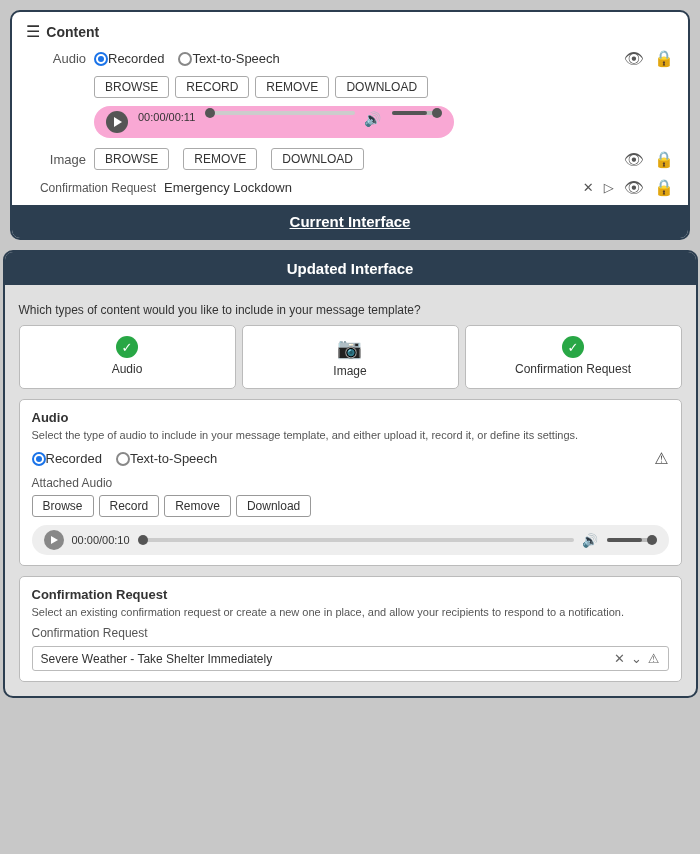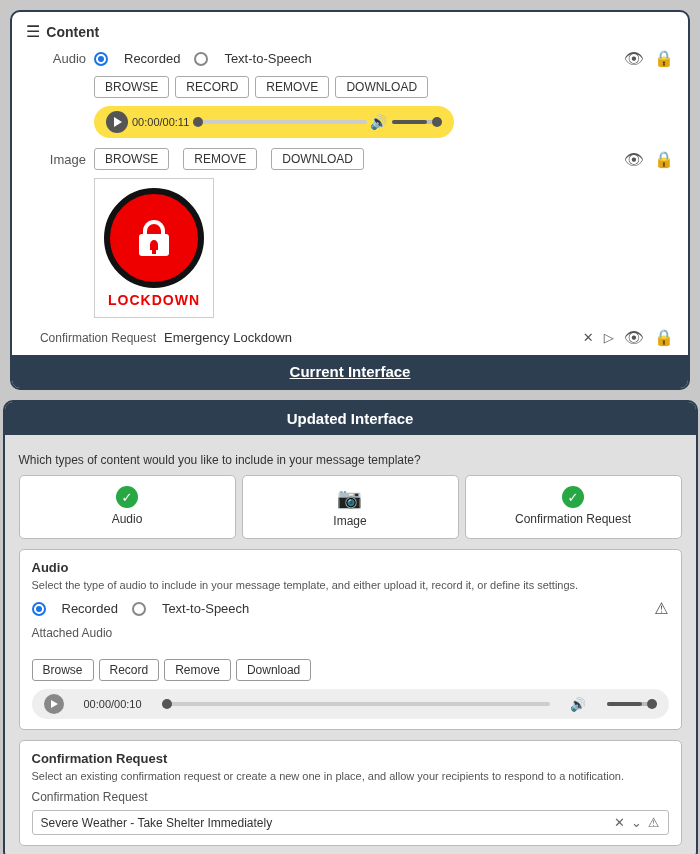--- a/index.html
+++ b/index.html
@@ -54,21 +54,21 @@
       font-size: 13px;
     }
     .radio-group {
       display: flex;
       align-items: center;
       gap: 14px;
     }
     .radio-option {
       display: flex;
       align-items: center;
-      gap: 16px;
+      gap: 0;
       font-size: 13px;
       color: #333;
     }
     .radio-circle {
       width: 14px;
       height: 14px;
       border-radius: 50%;
       border: 2px solid #1a73e8;
       display: flex;
       align-items: center;
@@ -109,26 +109,26 @@
       padding: 3px 10px;
       font-size: 12px;
       border-radius: 3px;
       cursor: pointer;
       color: #333;
     }
 
     .audio-player {
       margin-left: 68px;
       margin-bottom: 10px;
-      background: #fde047;
+      background: #f9a8d4;
       border-radius: 20px;
       display: flex;
-      align-items: center;
+      align-items: flex-start;
       padding: 5px 12px;
-      gap: 4px;
+      gap: 10px;
       width: 360px;
     }
     .play-btn {
       width: 22px;
       height: 22px;
       border-radius: 50%;
       background: #555;
       display: flex;
       align-items: center;
       justify-content: center;
@@ -373,21 +373,21 @@
     }
     .updated-radio-row {
       display: flex;
       align-items: center;
       gap: 14px;
       margin-bottom: 8px;
     }
     .attached-audio-label {
       font-size: 12px;
       color: #555;
-      margin-bottom: 19px;
+      margin-bottom: 5px;
     }
     .updated-btn-row {
       display: flex;
       gap: 5px;
       margin-bottom: 8px;
     }
     .updated-btn {
       border: 1px solid #999;
       background: #fff;
       padding: 3px 10px;
@@ -395,21 +395,21 @@
       border-radius: 3px;
       cursor: pointer;
       color: #333;
     }
     .updated-audio-player {
       background: #eee;
       border-radius: 20px;
       display: flex;
       align-items: center;
       padding: 5px 12px;
-      gap: 20px;
+      gap: 8px;
     }
     .updated-play-btn {
       width: 20px;
       height: 20px;
       border-radius: 50%;
       background: #888;
       display: flex;
       align-items: center;
       justify-content: center;
       cursor: pointer;
@@ -506,33 +506,20 @@
       <button class="btn-sm">BROWSE</button>
       <button class="btn-sm">REMOVE</button>
       <button class="btn-sm">DOWNLOAD</button>
     </div>
     <div class="row-icons">
       <span class="icon-btn">👁</span>
       <span class="icon-btn">🔒</span>
     </div>
   </div>
 
-  <div class="lockdown-img">
-    <div style="display:flex;flex-direction:column;align-items:center;">
-      <div class="lockdown-circle">
-        <div class="lockdown-lock">
-          <div class="lock-shackle"></div>
-          <div class="lock-body">
-            <div class="lock-keyhole"></div>
-          </div>
-        </div>
-      </div>
-      <div class="lockdown-text">LOCKDOWN</div>
-    </div>
-  </div>
 
   <div class="content-row" style="margin-bottom:4px;">
     <span class="content-label" style="min-width:130px;font-size:12px;">Confirmation Request</span>
     <span class="confirmation-value">Emergency Lockdown</span>
     <div class="row-icons">
       <span class="icon-btn" style="font-size:13px;">✕</span>
       <span class="icon-btn" style="font-size:13px;">▷</span>
       <span class="icon-btn">👁</span>
       <span class="icon-btn">🔒</span>
     </div>

